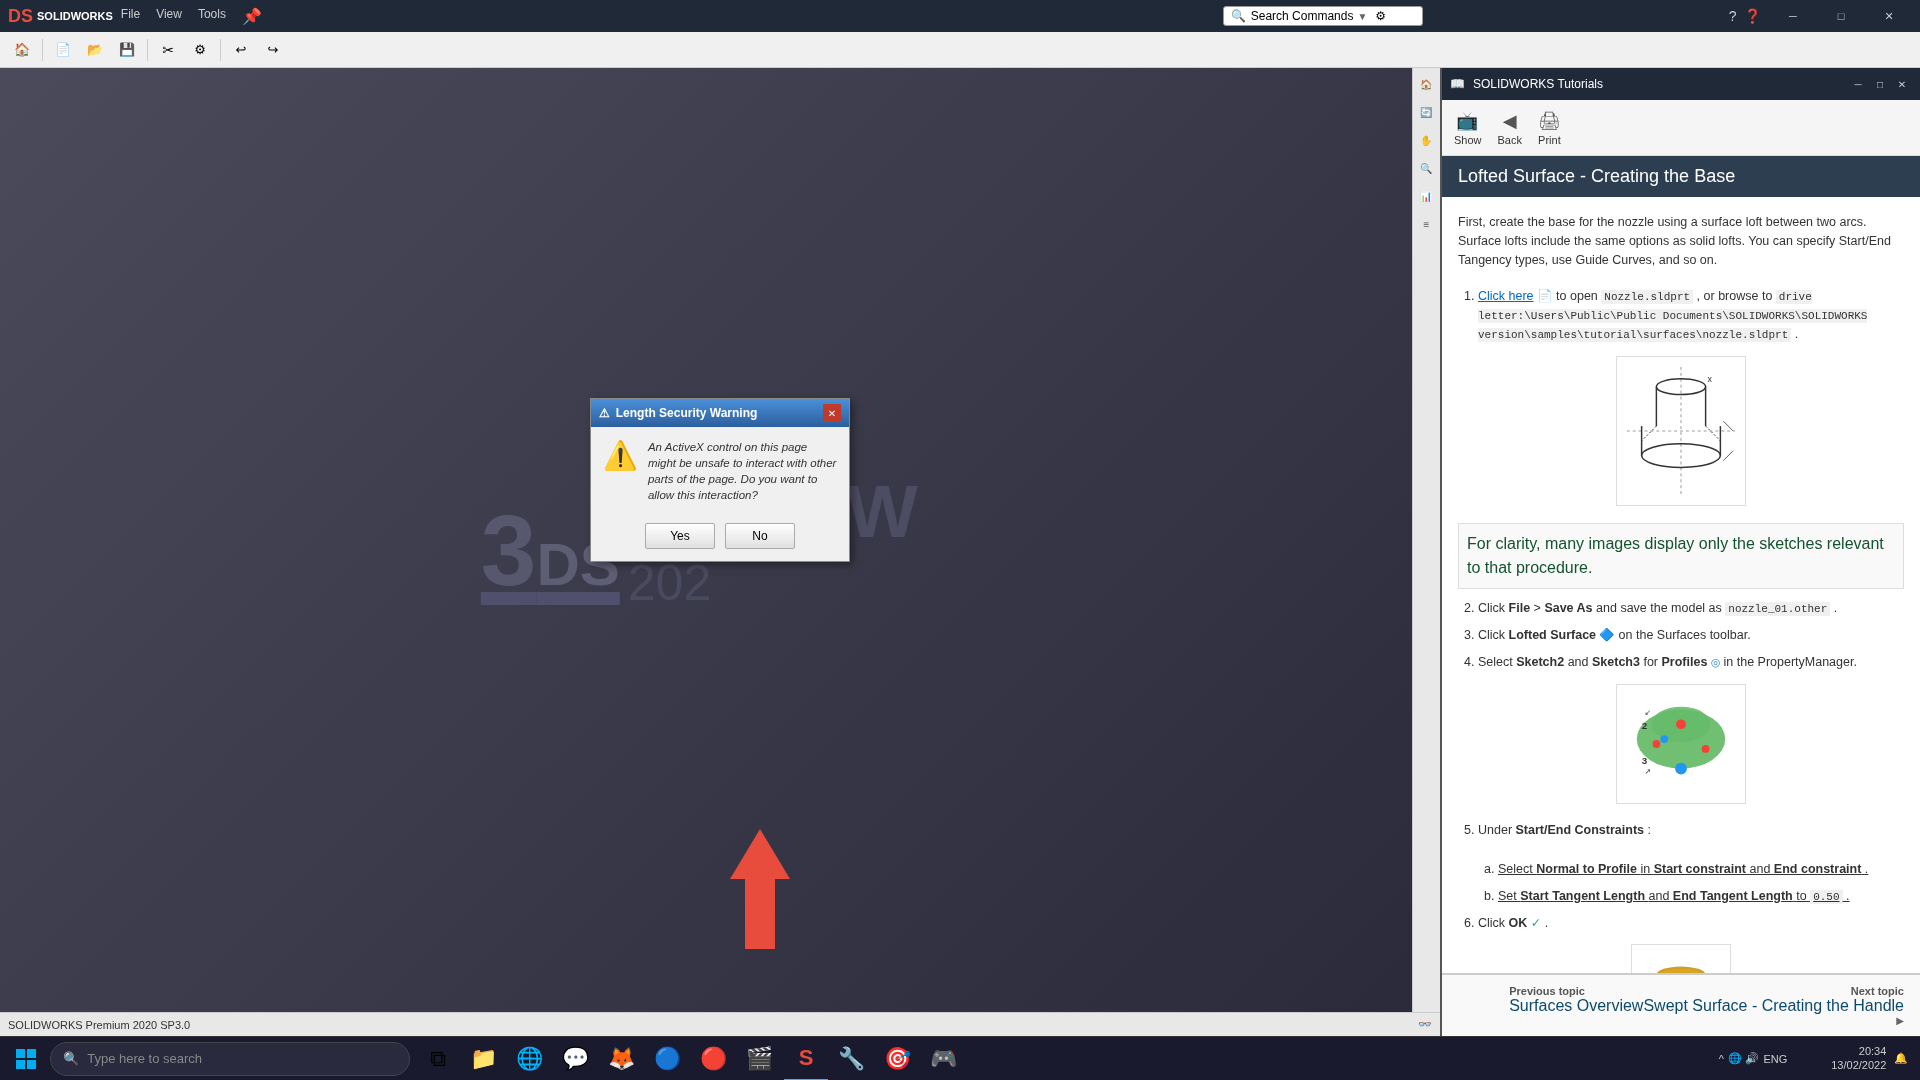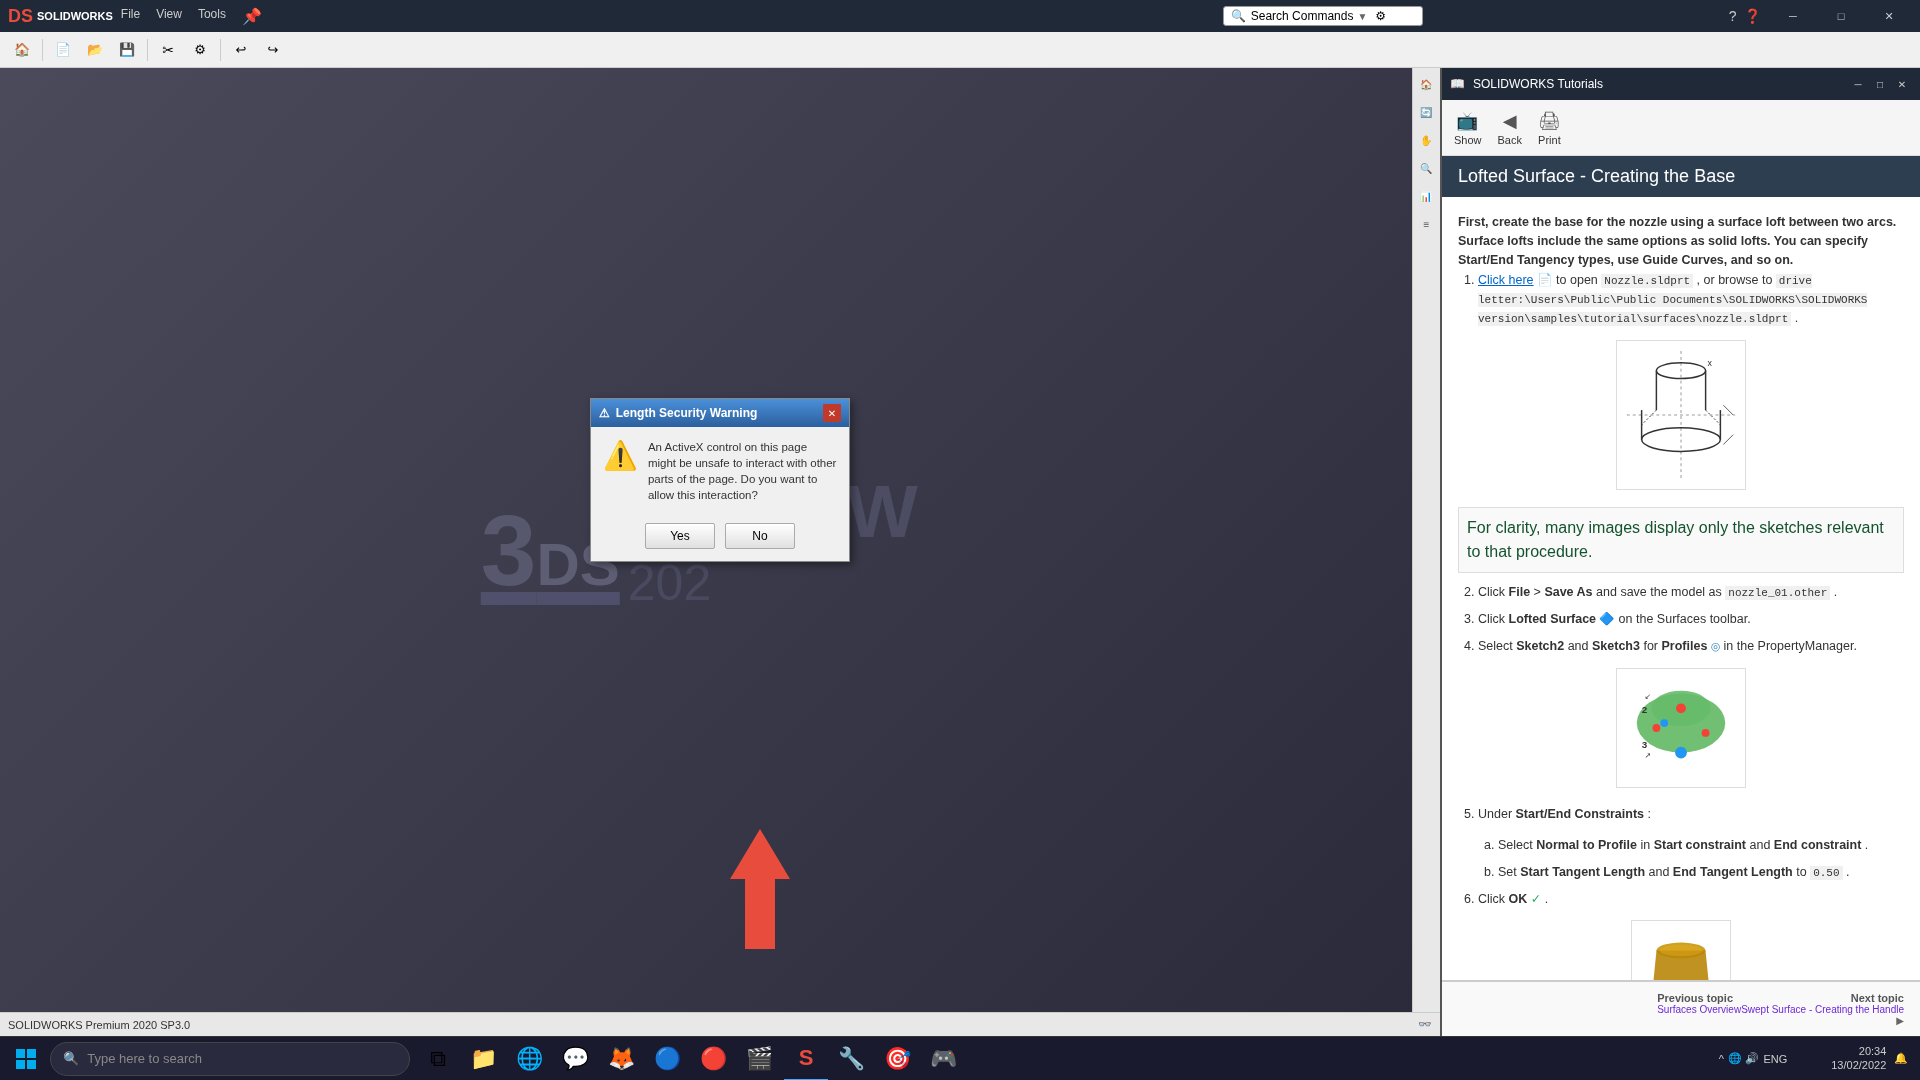--- a/index.html
+++ b/index.html
@@ -144,21 +144,21 @@
     }
 
     .tutorial-content {
       flex: 1;
       overflow-y: auto;
       padding: 16px;
       font-size: 12.5px;
       line-height: 1.5;
       color: #333;
     }
-    .tutorial-content p { margin-bottom: 2px; font-weight: bold; }
+    .tutorial-content p { margin-bottom: 18px; }
     .tutorial-content ol { padding-left: 20px; }
     .tutorial-content ol li { margin-bottom: 8px; }
     .tutorial-content .link { color: #0066cc; cursor: pointer; text-decoration: underline; }
     .tutorial-content code { font-family: 'Courier New', monospace; font-size: 11px; background: #f0f0f0; padding: 1px 3px; }
     .tutorial-content strong { font-weight: bold; }
     .tutorial-img-container { text-align: center; margin: 12px 0; }
     .tutorial-img-container svg { border: 1px solid #ddd; }
     .note-box {
       background: #f9f9f9;
       border: 1px solid #ddd;
@@ -170,21 +170,21 @@
 
     .tutorial-footer {
       border-top: 2px solid #ccc;
       padding: 10px 16px;
       display: flex;
       justify-content: flex-end;
       background: #f9f9f9;
     }
     .footer-topic { display: flex; flex-direction: column; }
     .footer-label { font-size: 11px; color: #555; font-weight: bold; }
-    .footer-link { color: #6d28d9; font-size: 10px; cursor: pointer; text-decoration: none; }
+    .footer-link { color: #0c4a6e; font-size: 16px; cursor: pointer; text-decoration: none; }
     .footer-right { text-align: right; }
 
     
     .dialog-overlay {
       position: absolute;
       top: 0; left: 0; right: 0; bottom: 0;
       z-index: 100;
       pointer-events: none;
     }
     .dialog {
@@ -204,21 +204,21 @@
       align-items: center;
       padding: 0 8px;
       color: #fff;
       font-size: 12px;
       font-weight: bold;
       gap: 6px;
     }
     .dialog-close { margin-left: auto; width: 18px; height: 18px; background: #c0392b; border: none; color: #fff; cursor: pointer; display: flex; align-items: center; justify-content: center; font-size: 10px; border-radius: 1px; }
     .dialog-body { padding: 12px; display: flex; gap: 10px; align-items: flex-start; }
     .dialog-icon { font-size: 28px; flex-shrink: 0; }
-    .dialog-text { font-size: 11.5px; color: #333; line-height: 1.4; }
+    .dialog-text { font-size: 11.5px; color: #333; line-height: 1.4; font-style: italic; }
     .dialog-buttons { display: flex; justify-content: center; gap: 10px; padding: 8px 12px 12px; }
     .dialog-btn {
       width: 70px;
       height: 26px;
       border: 1px solid #aaa;
       background: linear-gradient(to bottom, #fff, #e0e0e0);
       cursor: pointer;
       font-size: 12px;
       border-radius: 2px;
     }
@@ -499,21 +499,21 @@
             <text x="25" y="80" font-size="10" fill="#333" font-weight="bold">3</text>
             <text x="28" y="90" font-size="8" fill="#333">↗</text>
           </svg>
         </div>
 
         <ol start="5">
           <li>
             <span>Under </span>
             <strong>Start/End Constraints</strong>
             <span>:</span>
-            <ol type="a" style="margin-top:12px;">
+            <ol type="a" style="margin-top:20px;text-decoration:underline;">
               <li>
                 <span>Select </span>
                 <strong>Normal to Profile</strong>
                 <span> in </span>
                 <strong>Start constraint</strong>
                 <span> and </span>
                 <strong>End constraint</strong>
                 <span>.</span>
               </li>
               <li>

